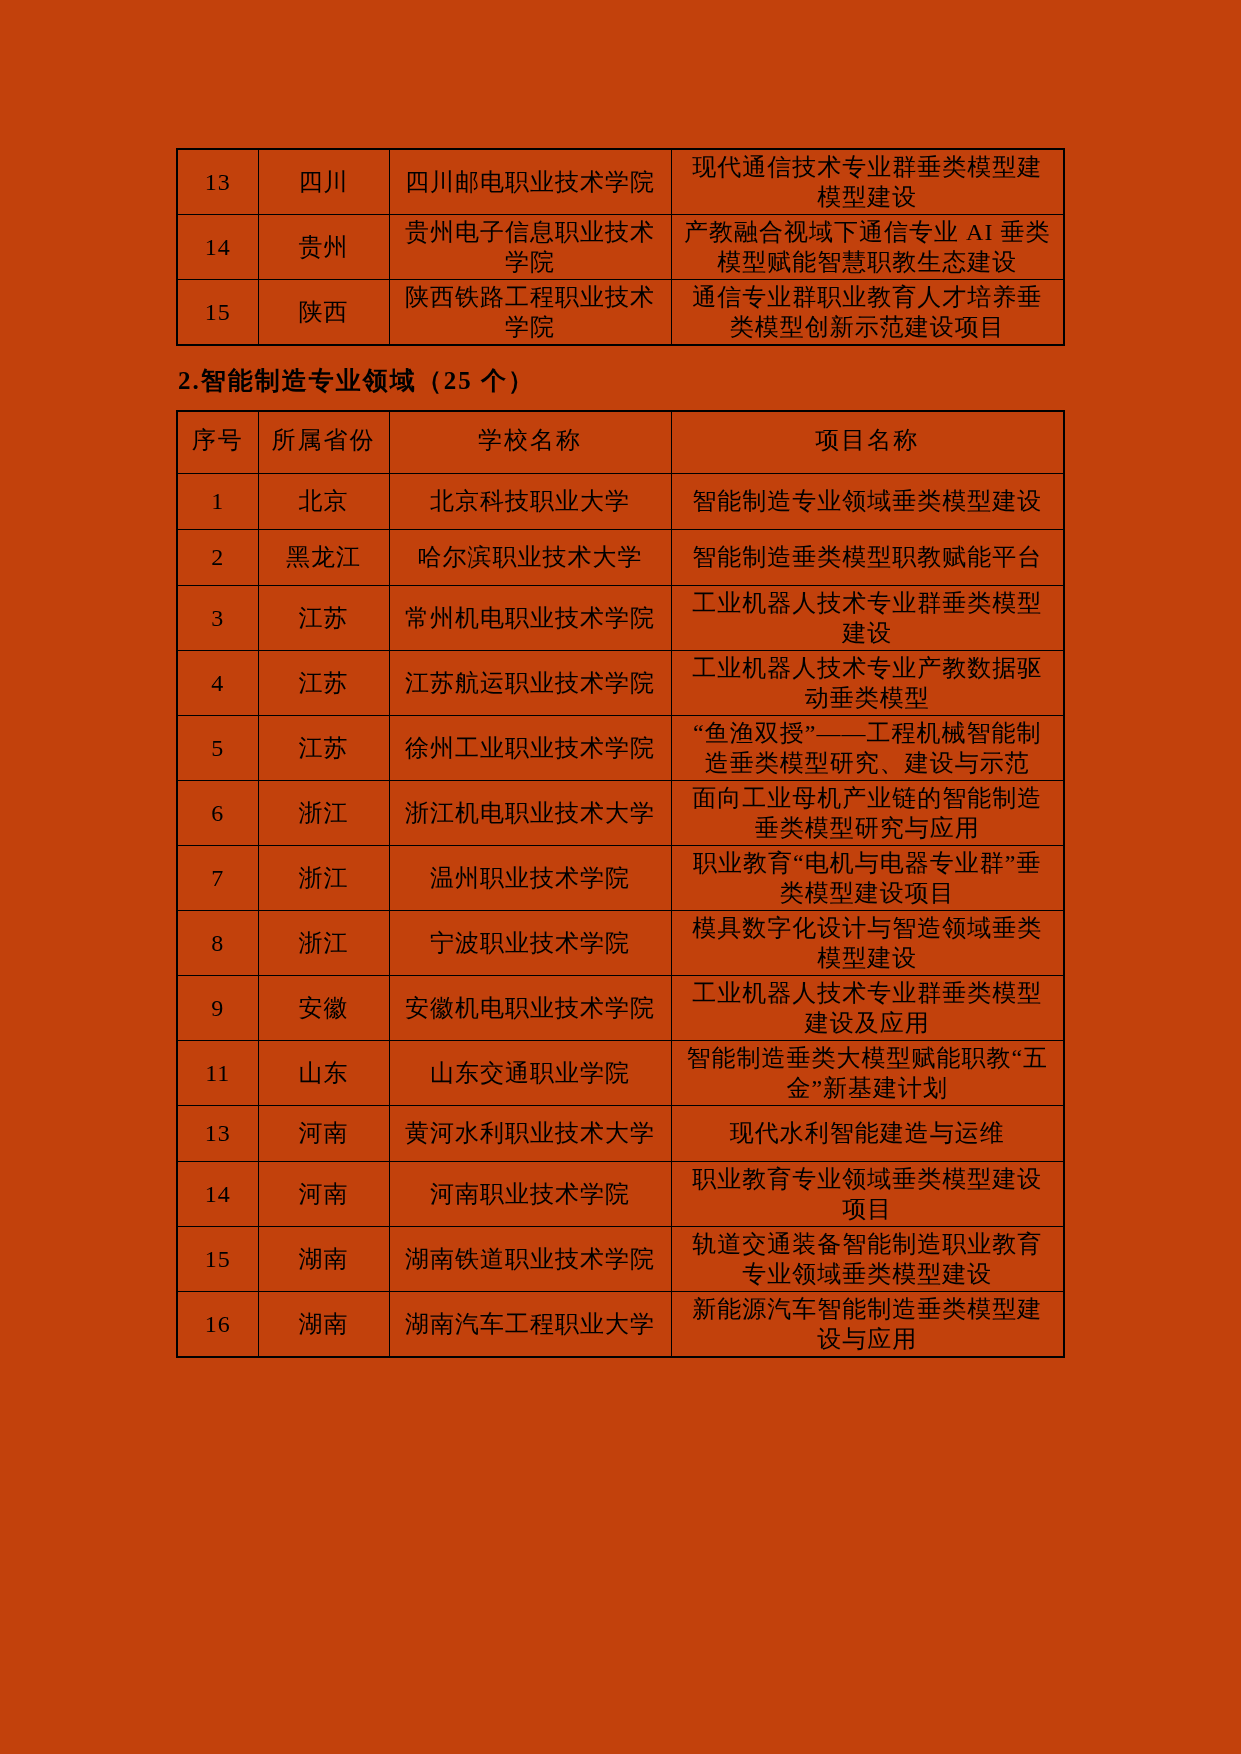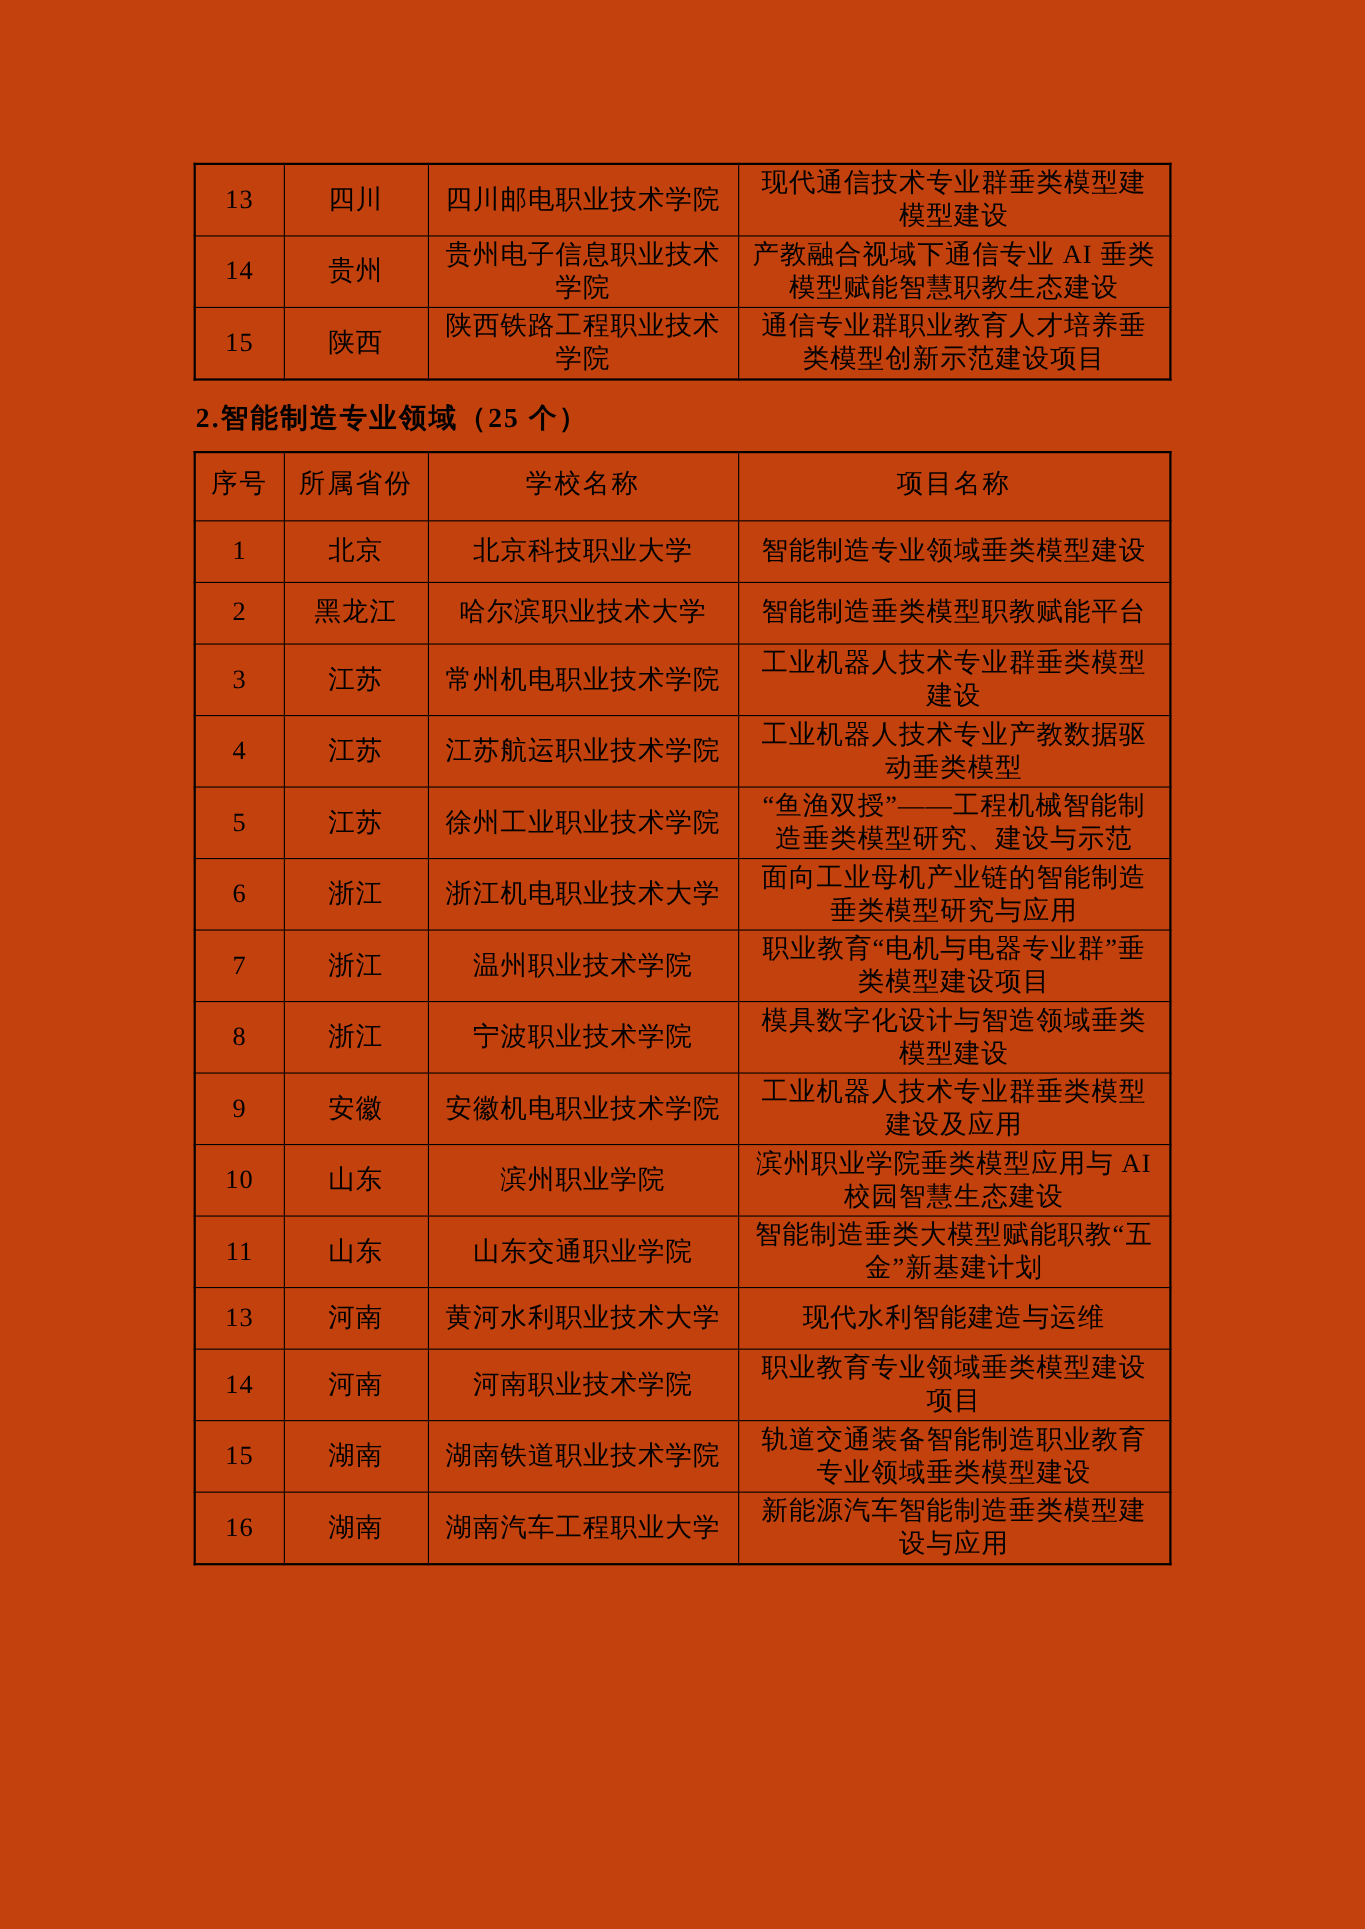--- a/index.html
+++ b/index.html
@@ -173,27 +173,20 @@
 模型建设</td>
         </tr>
         <tr>
           <td>9</td>
           <td>安徽</td>
           <td>安徽机电职业技术学院</td>
           <td>工业机器人技术专业群垂类模型
 建设及应用</td>
         </tr>
         <tr>
-          <td>10</td>
-          <td>山东</td>
-          <td>滨州职业学院</td>
-          <td>滨州职业学院垂类模型应用与 AI
-校园智慧生态建设</td>
-        </tr>
-        <tr>
           <td>11</td>
           <td>山东</td>
           <td>山东交通职业学院</td>
           <td>智能制造垂类大模型赋能职教“五
 金”新基建计划</td>
         </tr>
         <tr>
           <td>13</td>
           <td>河南</td>
           <td>黄河水利职业技术大学</td>

